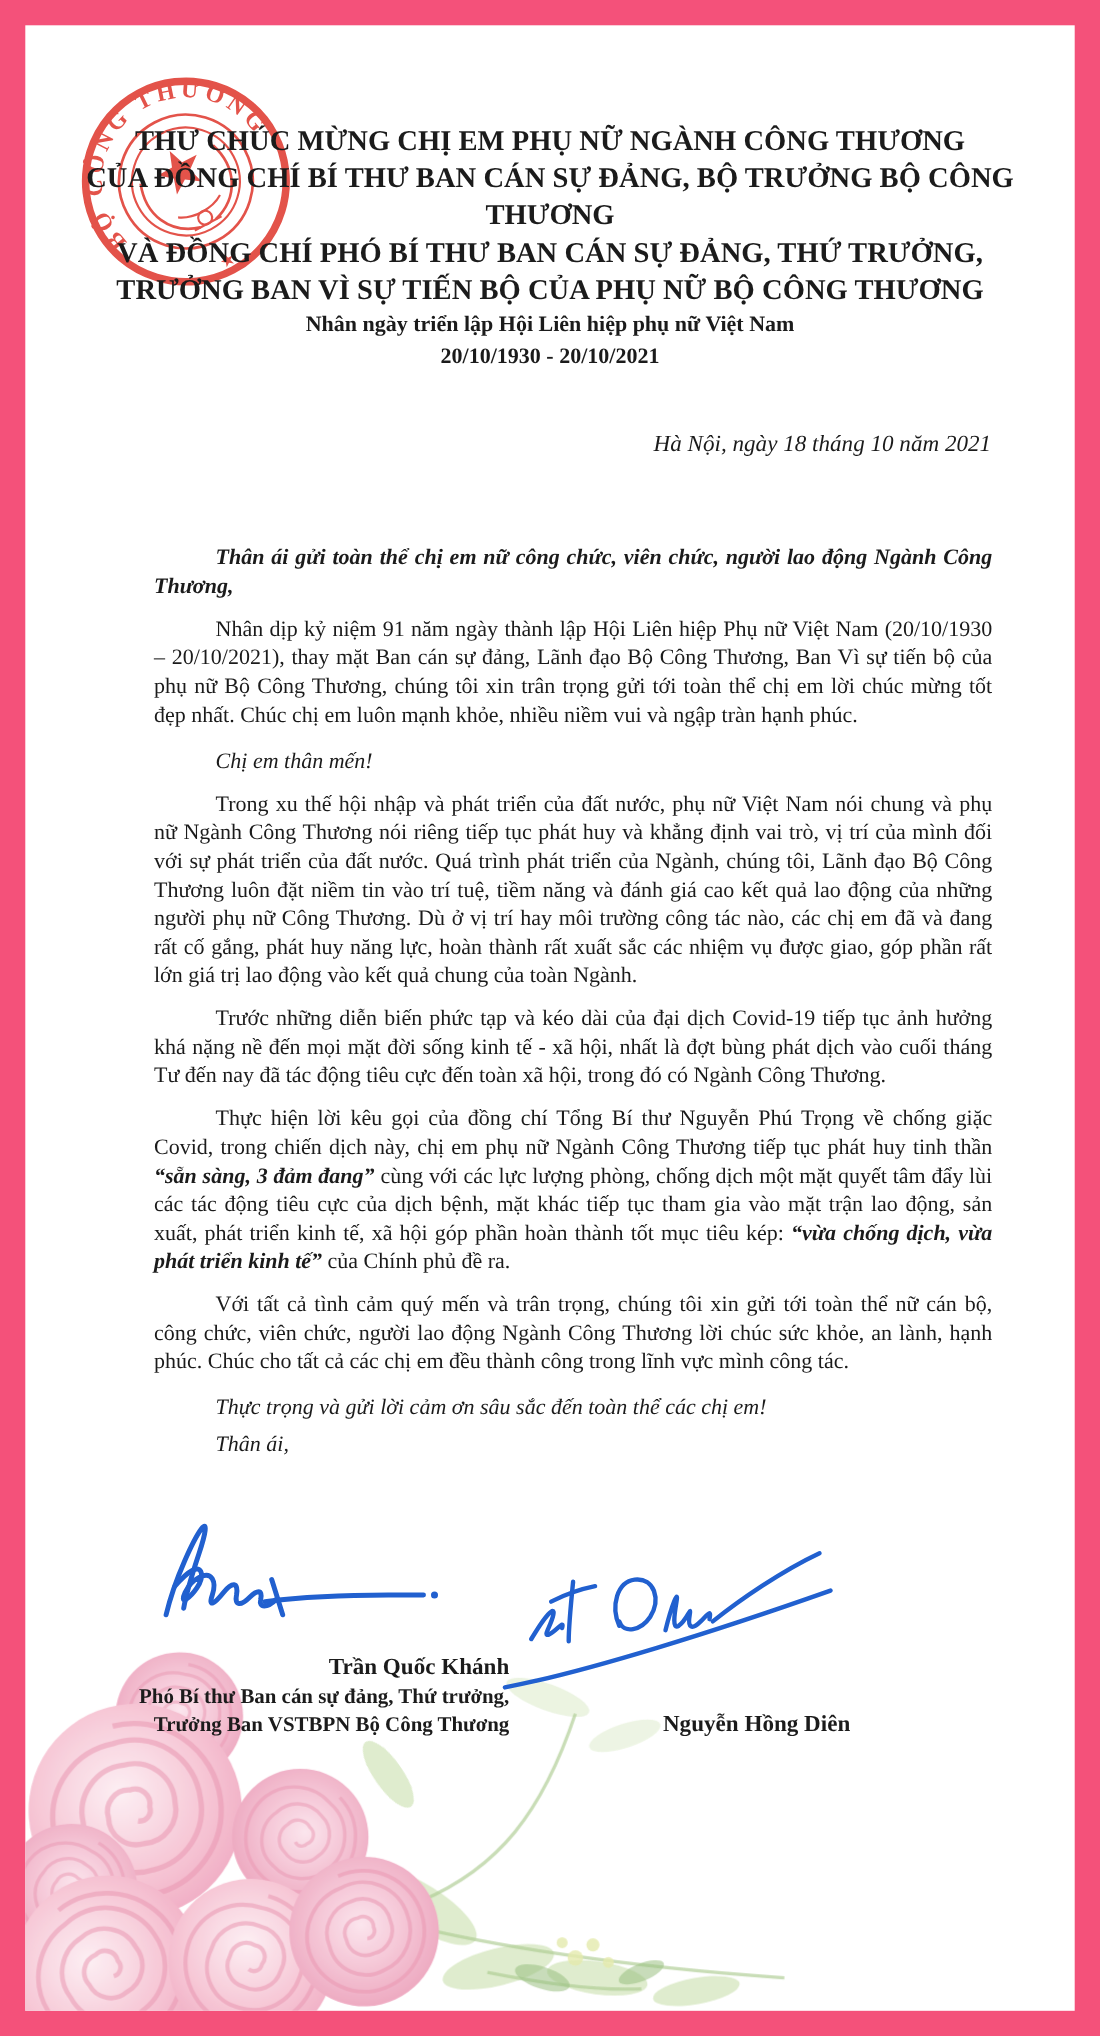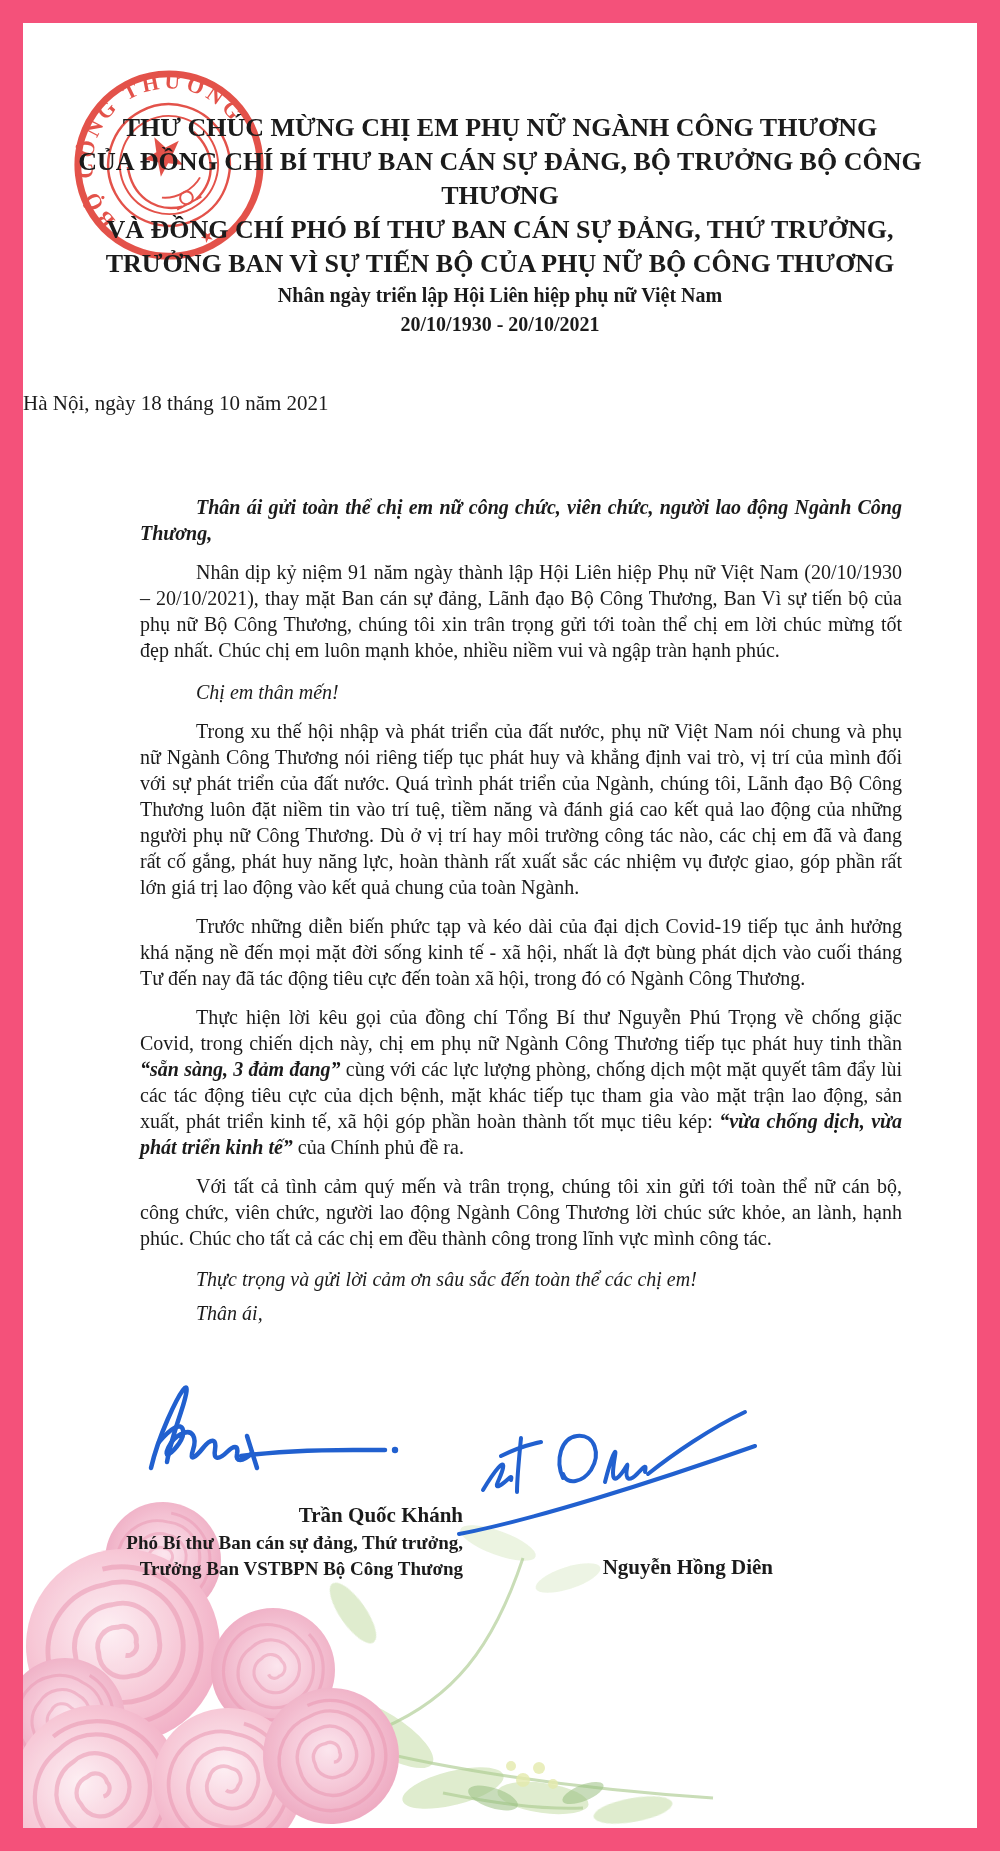--- a/index.html
+++ b/index.html
@@ -33,22 +33,22 @@
     position:relative; z-index:2;
     margin-top:88px;
     text-align:center;
   }
   .h-main { font-size:26px; font-weight:bold; line-height:34px; }
   .h-sub  { font-size:20px; font-weight:bold; line-height:29px; }
   
   .dateline {
     position:relative; z-index:2;
     margin-top:52px;
-    text-align:left; padding-right:56px;
-    font-size:21px;
+    text-align:right; padding-right:76px;
+    font-style:italic; font-size:21px;
   }
   
   .letter-body {
     position:relative; z-index:2;
     margin:0 75px 0 117px;
     font-size:20px; line-height:26px;
     text-align:justify;
   }
   .letter-body p { margin:13px 0 0 0; text-indent:56px; }
   .salutation { font-weight:bold; font-style:italic; margin-top:78px !important; }

